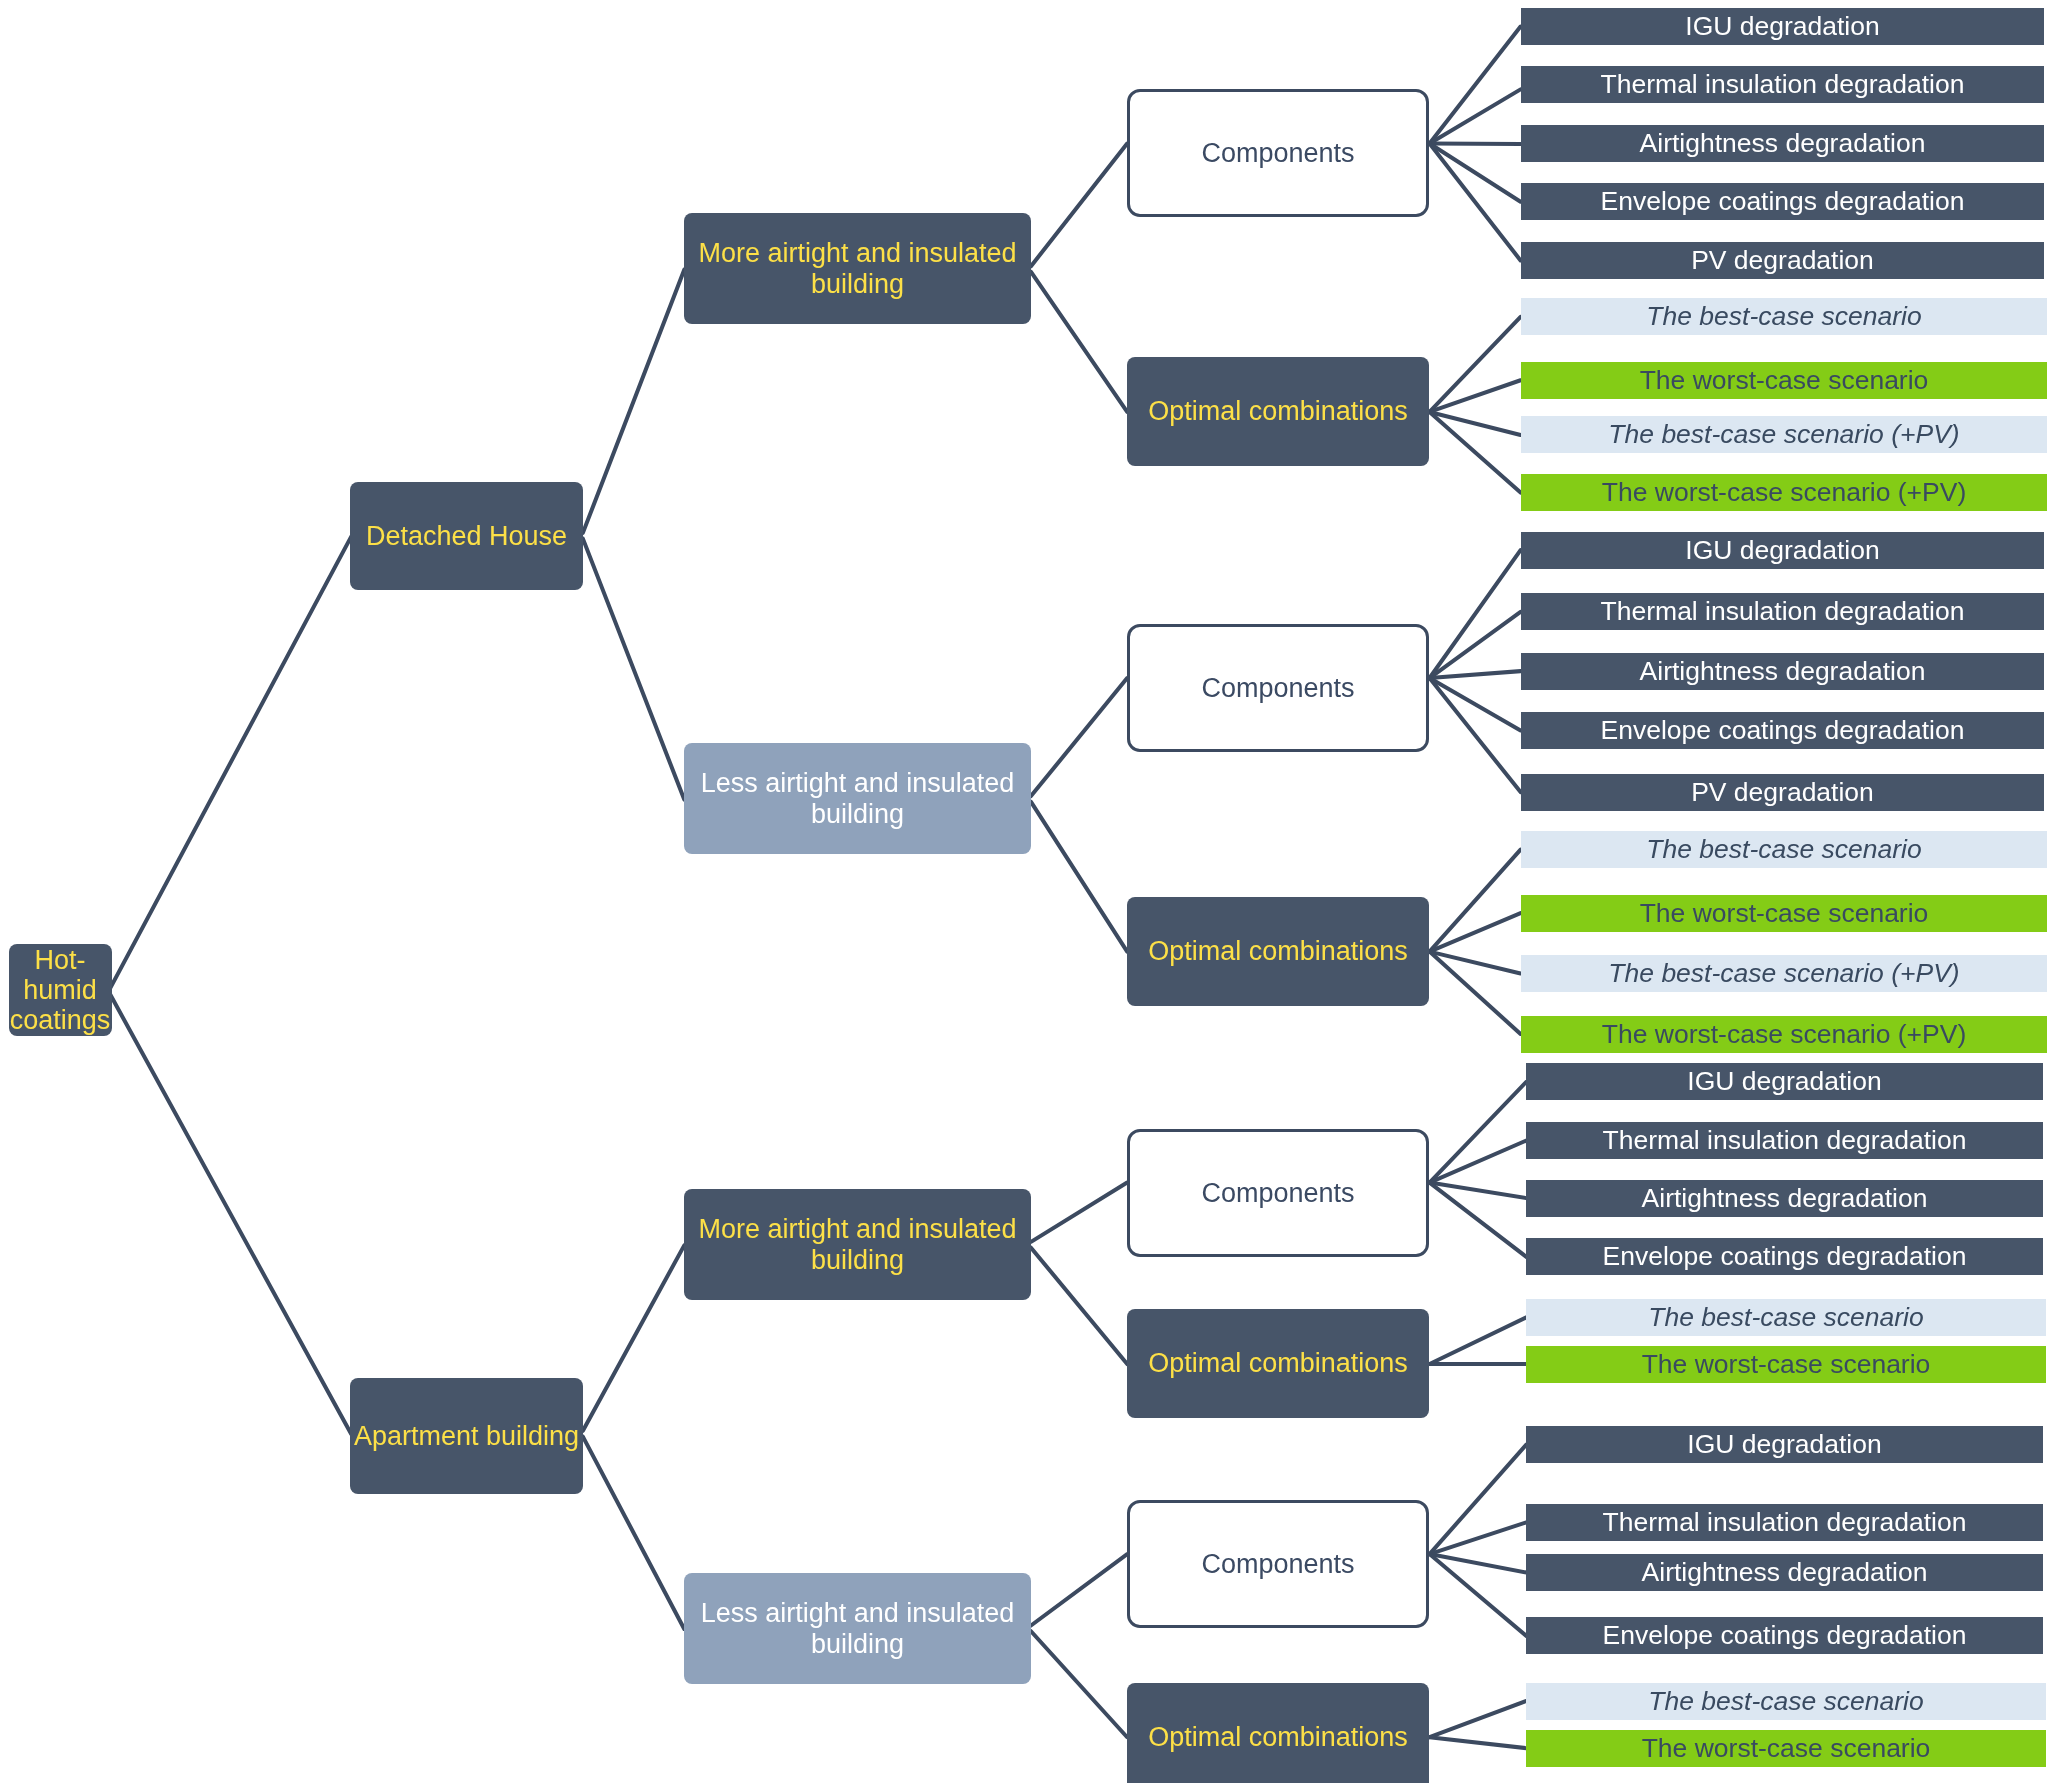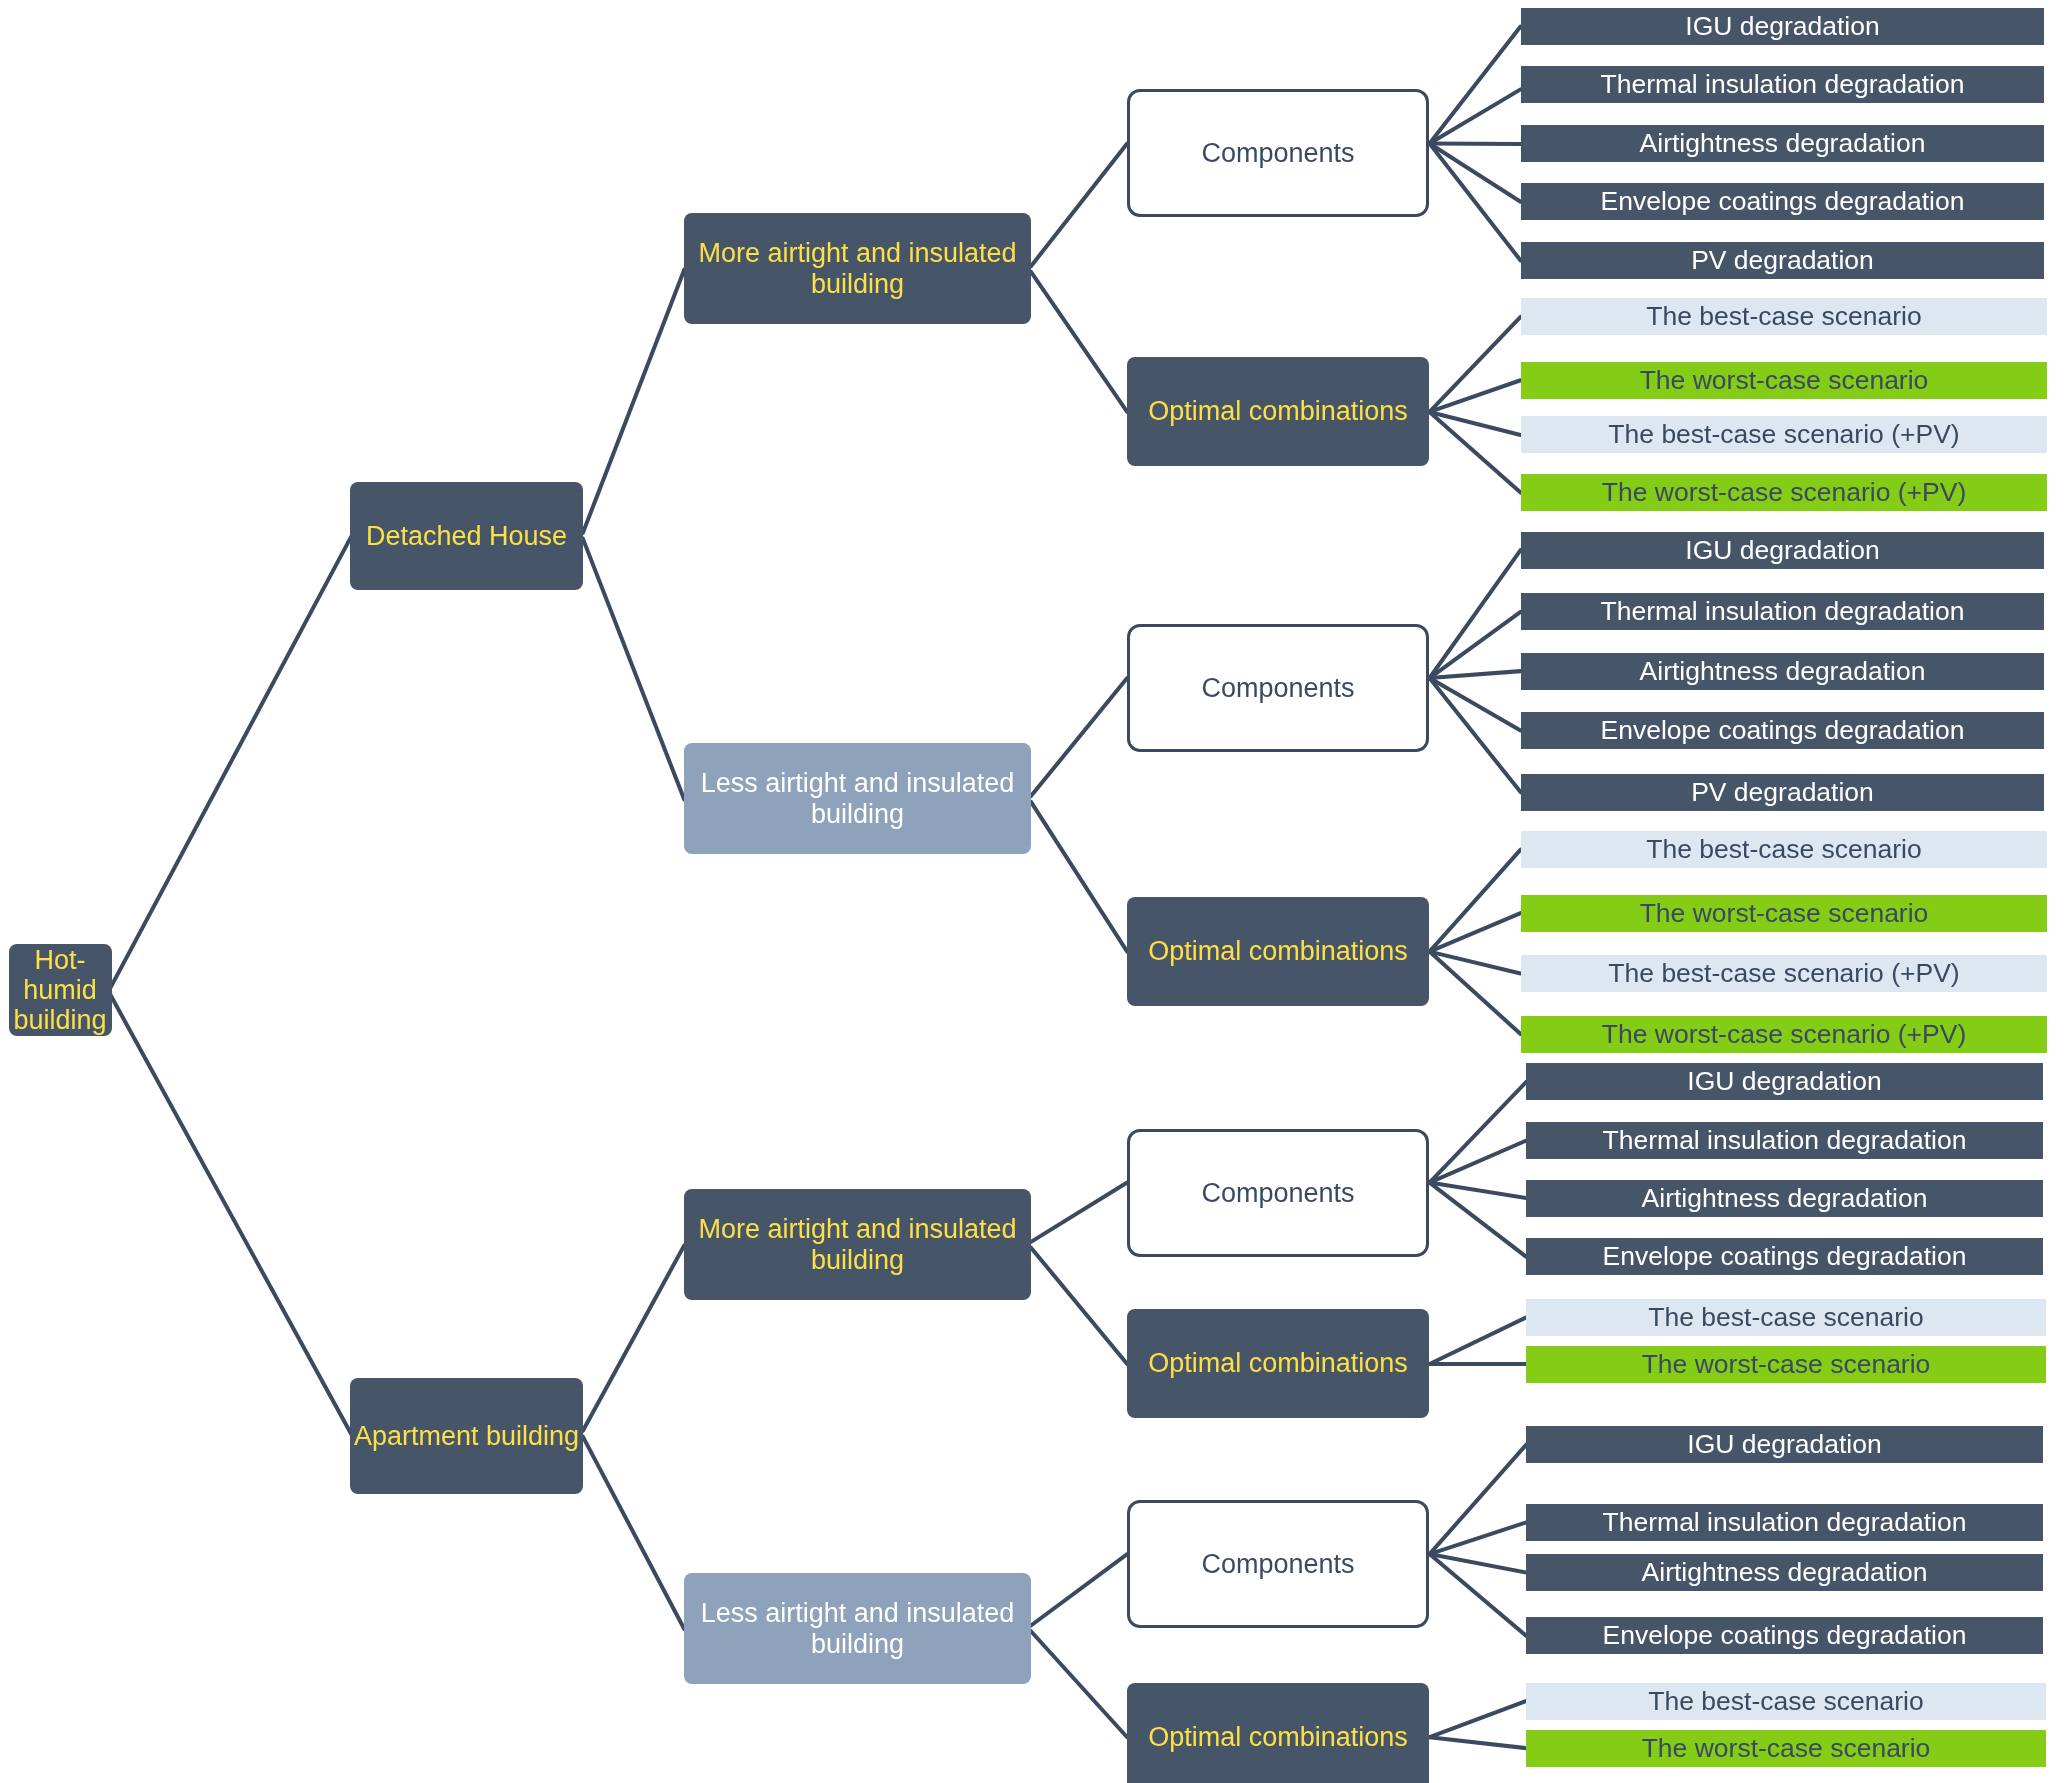--- a/index.html
+++ b/index.html
@@ -15,21 +15,21 @@
   .n-dark{background:#475569;color:#fde047;border-radius:8px;font-size:27px;}
   
   .n-mid{background:#8fa2bb;color:#ffffff;border-radius:8px;font-size:27px;}
   
   .n-white{background:#ffffff;color:#3b4a63;border:3.5px solid #3c4a60;border-radius:13px;font-size:27px;margin-top:10px;}
 
   
   .bar{position:absolute;box-sizing:border-box;display:flex;align-items:center;justify-content:center;
        text-align:center;font-size:26.5px;line-height:1;}
   .b-dark{background:#475569;color:#ffffff;}
-  .b-blue{background:#dce7f2;color:#394a60;}
+  .b-blue{background:#dce7f2;color:#394a60;font-style:italic;}
   .b-green{background:#84cc16;color:#394a60;}
 </style>
 </head>
 <body>
 
 <div id="stage">
 
   <svg id="edges" viewBox="0 0 3587 3097">
     <g stroke="#3c4a60" stroke-width="7" fill="none" stroke-linecap="round">
 
@@ -88,21 +88,21 @@
       <path d="M2482 2698 L2650 2643"></path>
       <path d="M2482 2698 L2650 2730"></path>
       <path d="M2482 2698 L2650 2840"></path>
 
       <path d="M2482 3016 L2650 2953"></path>
       <path d="M2482 3016 L2650 3035"></path>
     </g>
   </svg>
 
   <div class="node n-dark" style="left:8.6px;top:944px;width:103px;height:92px;">
-    <span>Hot-humid building</span>
+    <span>Hot-humid coatings</span>
   </div>
 
   <div class="node n-dark" style="left:350px;top:482px;width:233px;height:108px;align-items:center;">
     <span>Detached House</span>
   </div>
 
   <div class="node n-dark" style="left:350px;top:1378px;width:233px;height:116px;">
     <span>Apartment building</span>
   </div>
 

